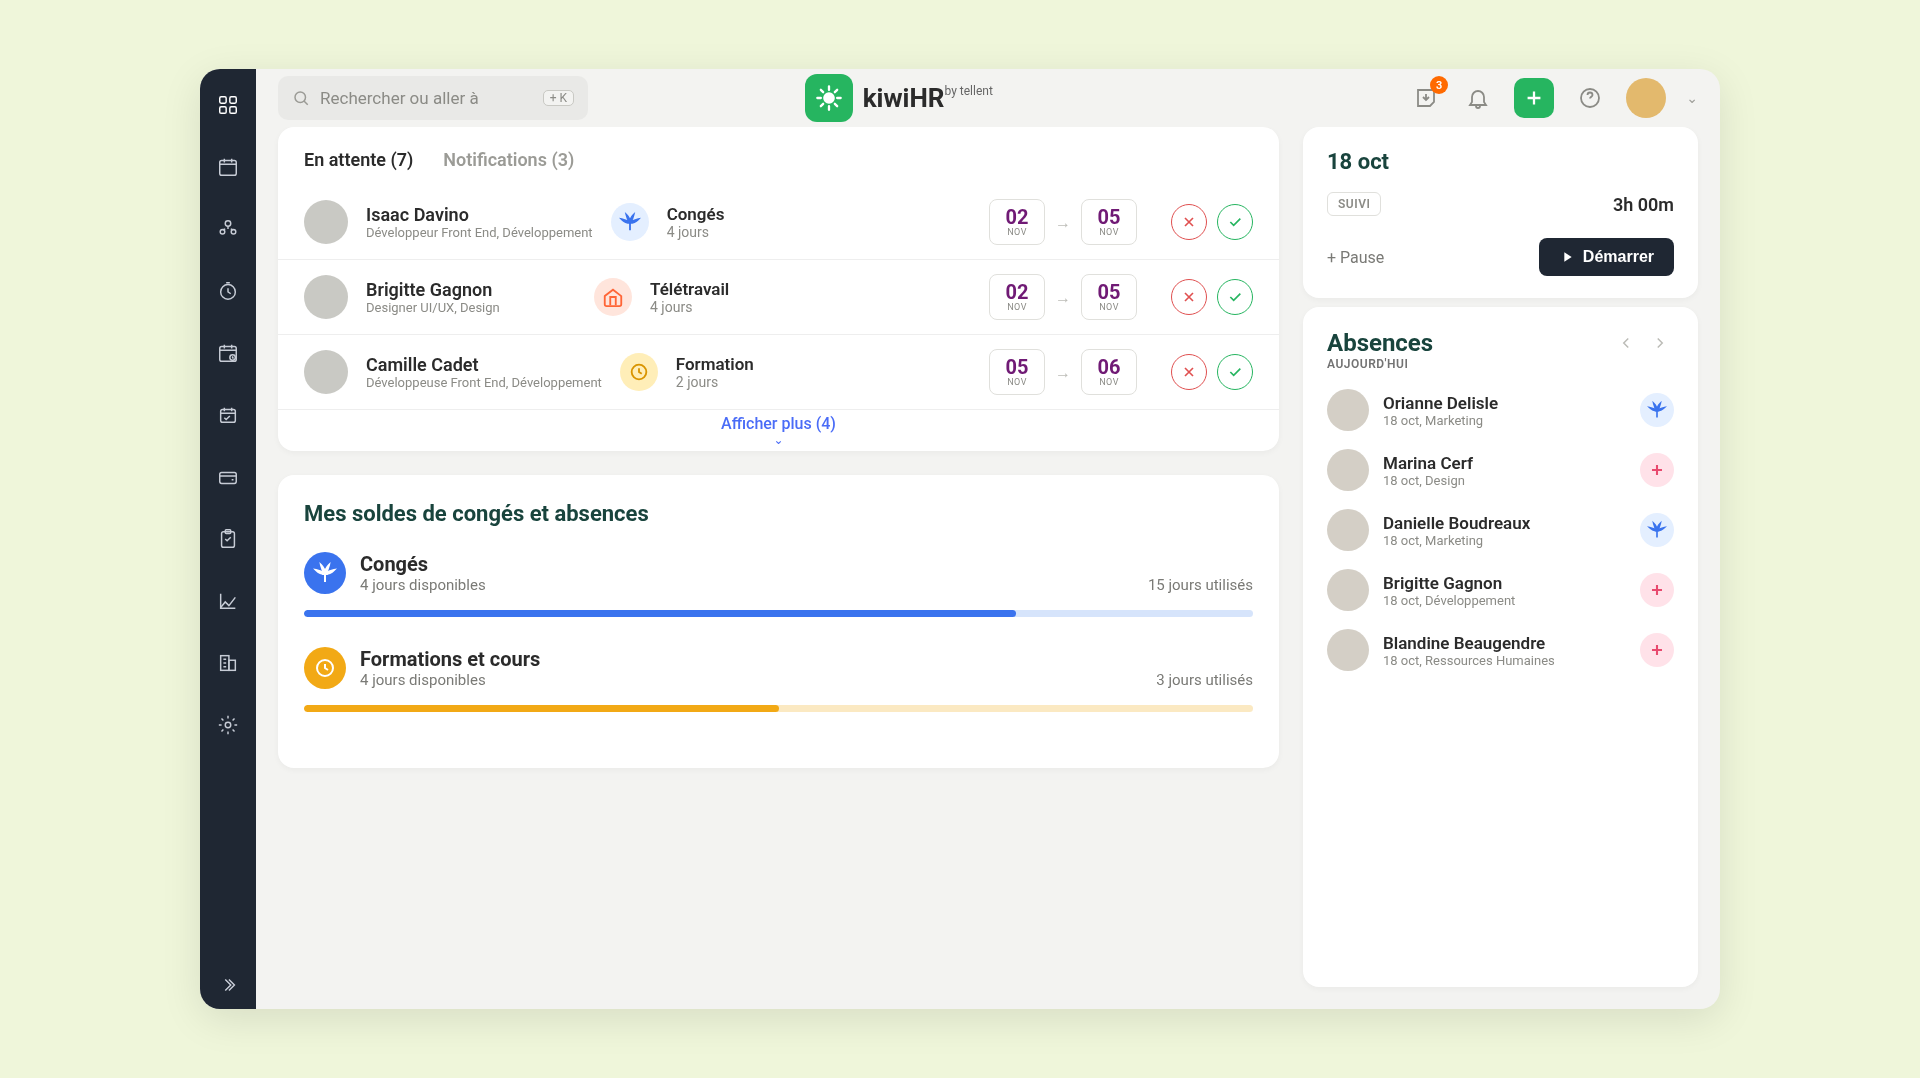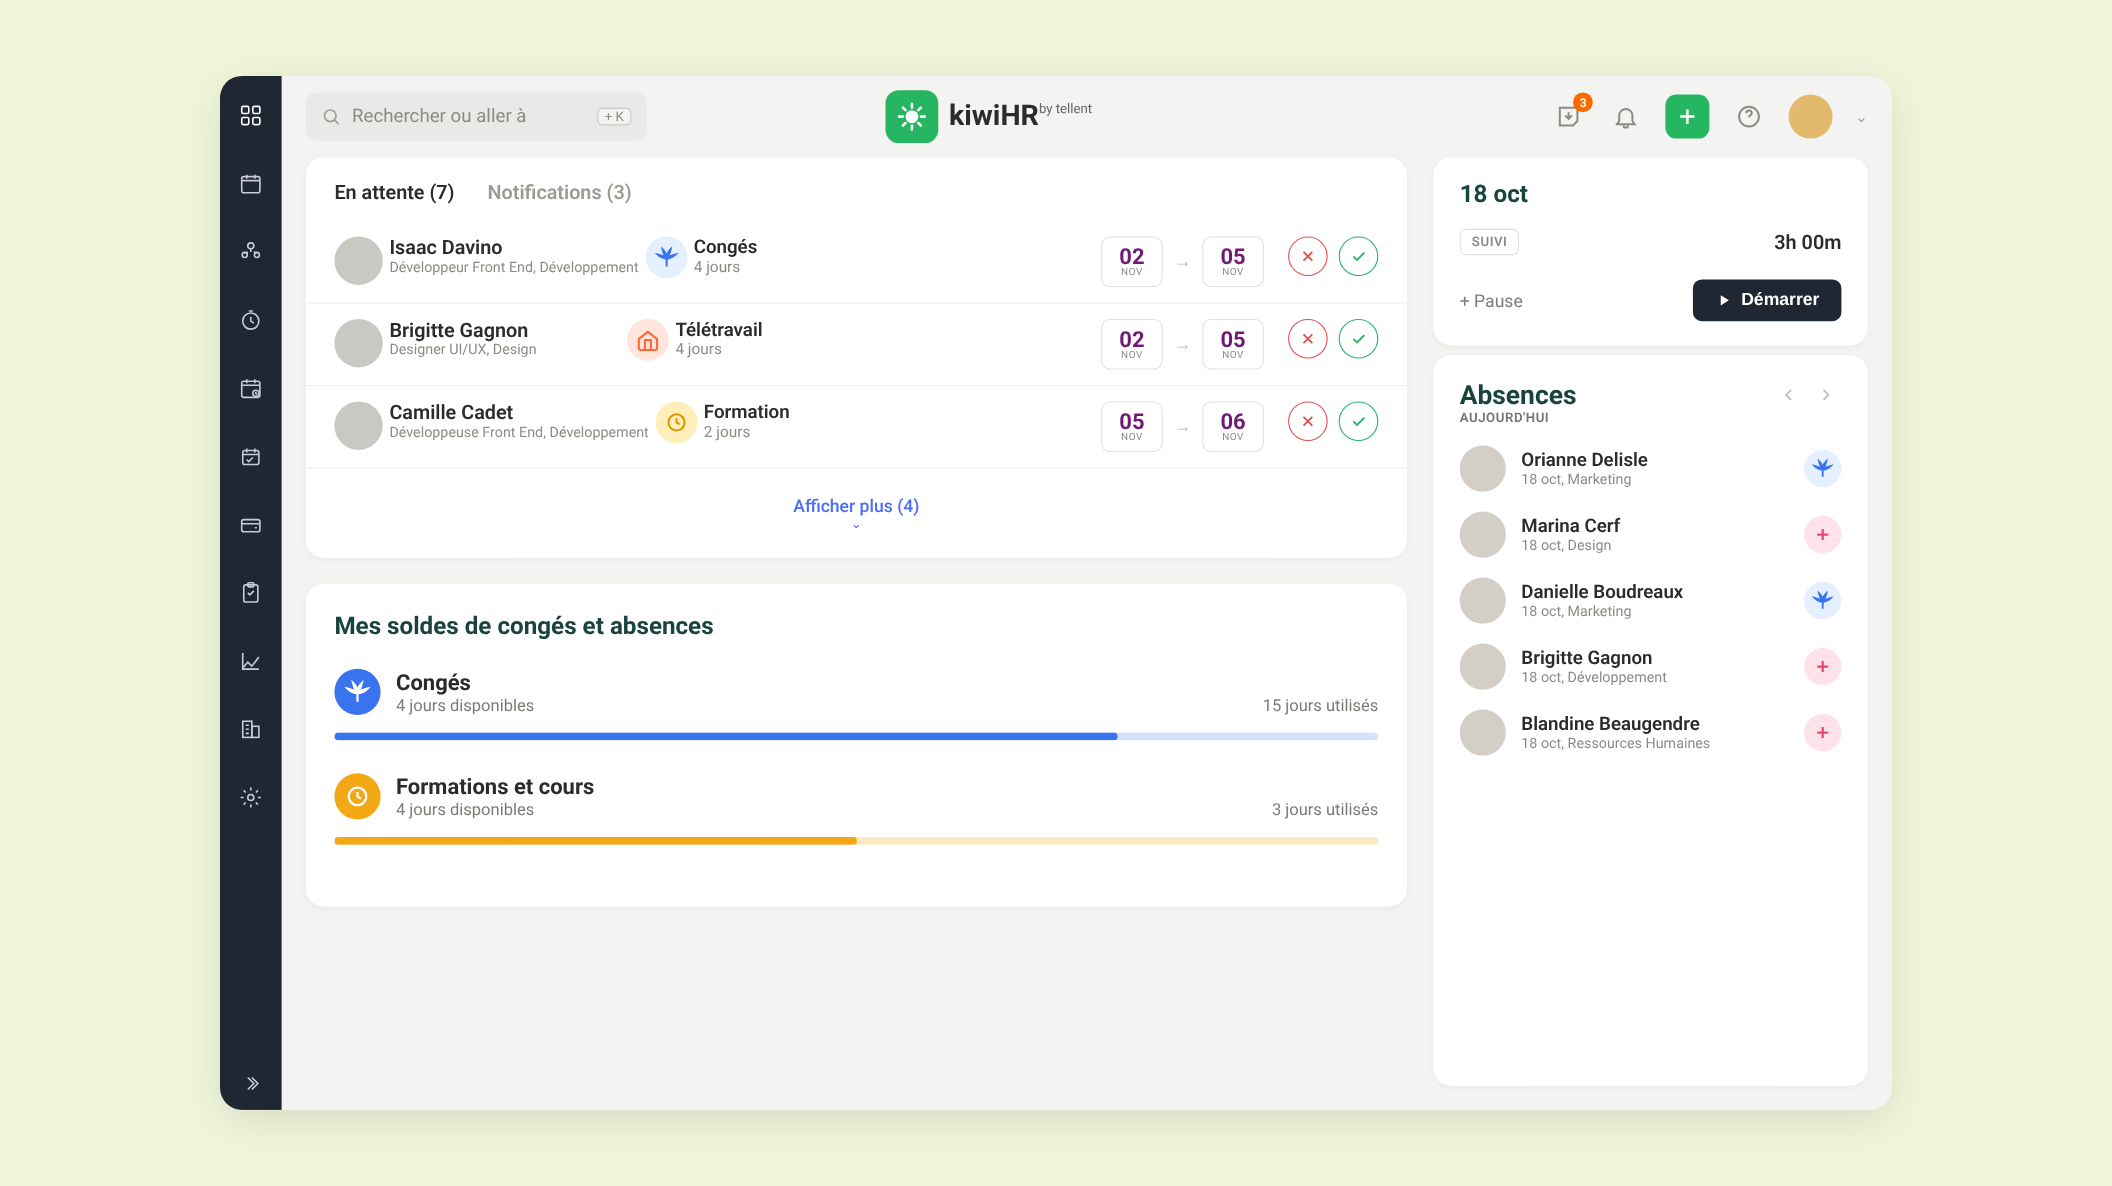--- a/index.html
+++ b/index.html
@@ -7,21 +7,21 @@
   .viewport { width: 1920px; height: 1078px; display:flex; align-items:center; justify-content:center; padding:40px; }
   .browser { width: 1520px; height: 940px; background: #f3f3f1; border-radius: 20px; box-shadow: 0 10px 40px rgba(0,0,0,.1); overflow:hidden; display:flex; }
   
   .sidebar { width: 56px; background:#1f2733; display:flex; flex-direction:column; align-items:center; padding-top:22px; gap:34px; position:relative;}
   .sidebar .sb-btn { width:28px; height:28px; display:flex; align-items:center; justify-content:center; color:#c7ccd6; cursor:pointer; }
   .sidebar .sb-btn svg { width:22px; height:22px; stroke:#c7ccd6; fill:none; stroke-width:1.6; }
   .sidebar .sb-btn.active svg { stroke:#fff; }
   .sidebar .expand { position:absolute; bottom:10px; }
   
   .main { flex:1; display:flex; flex-direction:column; }
-  .topbar { height:74px; display:flex; align-items:center; padding:0 22px; gap:16px; }
+  .topbar { height:58px; display:flex; align-items:center; padding:0 22px; gap:16px; }
   .search { flex: 0 0 310px; height:44px; background:#e9e9e7; border-radius:10px; display:flex; align-items:center; padding:0 14px; gap:10px; color:#7a7a76; }
   .search svg { width:18px; height:18px; stroke:#9b9b96; fill:none; stroke-width:2; }
   .search .ph { color:#8b8b86; font-size:17px; }
   .kbd { border:1px solid #c9c9c4; border-radius:5px; padding:0 6px; font-size:12px; color:#8b8b86; background:#f3f3f1;}
   .brand { margin-left:auto; margin-right:auto; display:flex; align-items:center; gap:10px;}
   .brand .logo { width:48px; height:48px; background:#26b560; border-radius:12px; display:flex; align-items:center; justify-content:center; }
   .brand .logo svg { width:28px; height:28px; }
   .brand-text { display:flex; flex-direction:row; line-height:1; }
   .brand-text .kiwi { font-size:26px; font-weight:700; color:#2b2b2b; }
   .brand-text .by { font-size:12px; color:#666; text-align:right; }
@@ -34,21 +34,21 @@
   .avatar { width:40px; height:40px; border-radius:50%; background:#e3b96d; display:inline-block;}
   .chev { color:#a0a09b; font-size:14px;}
   
   .content { flex:1; display:flex; gap:24px; padding:0 22px 22px 22px; overflow:hidden;}
   .col-left { flex:1; display:flex; flex-direction:column; gap:24px; min-width:0;}
   .col-right { width:395px; display:flex; flex-direction:column; gap:9px;}
   .card { background:#fff; border-radius:16px; box-shadow:0 2px 6px rgba(0,0,0,.04);}
   
   .tabs { display:flex; gap:30px; padding:22px 26px 14px; font-size:18px; font-weight:600; color:#9b9b96; border-bottom:1px solid transparent;}
   .tabs .tab.active { color:#2b2b2b; }
-  .req-row { display:flex; align-items:flex-start; padding:14px 26px; border-top:1px solid #eee; gap:6px;}
+  .req-row { display:flex; align-items:center; padding:14px 26px; border-top:1px solid #eee; gap:18px;}
   .req-row:first-of-type { border-top:none;}
   .av { width:44px; height:44px; border-radius:50%; background:#c9c9c4; flex-shrink:0;}
   .person { min-width:210px; }
   .person .nm { font-size:18px; font-weight:600; color:#2b2b2b;}
   .person .sub { font-size:13px; color:#8b8b86;}
   .type-ico { width:38px; height:38px; border-radius:50%; display:flex; align-items:center; justify-content:center; flex-shrink:0;}
   .type-ico.conges { background:#e4efff;}
   .type-ico.tele { background:#ffe5dc;}
   .type-ico.form { background:#ffeeb8;}
   .type-ico svg { width:22px; height:22px; }
@@ -57,21 +57,21 @@
   .type-txt .t2 { font-size:14px; color:#8b8b86;}
   .dates { display:flex; align-items:center; gap:10px; margin-left:auto;}
   .dbox { border:1px solid #e0e0dc; border-radius:8px; width:56px; height:46px; display:flex; flex-direction:column; align-items:center; justify-content:center;}
   .dbox .dn { font-size:20px; font-weight:700; color:#701a75; line-height:1;}
   .dbox .dm { font-size:9px; color:#8b8b86; text-transform:uppercase; letter-spacing:0.5px;}
   .arrow { color:#bcbcb7; font-size:16px;}
   .actbtn { width:36px; height:36px; border-radius:50%; border:1.5px solid; display:flex; align-items:center; justify-content:center; cursor:pointer;}
   .actbtn.rej { border-color:#e05050; color:#e05050;}
   .actbtn.app { border-color:#26b560; color:#26b560;}
   .actbtn svg { width:16px; height:16px; stroke:currentColor; fill:none; stroke-width:2.5;}
-  .show-more { text-align:center; padding:24px; color:#4a6cf7; font-weight:500; cursor:pointer; border-top:1px solid #eee;}
+  .show-more { text-align:center; padding:4px; color:#4a6cf7; font-weight:500; cursor:pointer; border-top:1px solid #eee;}
   .show-more .chv { font-size:12px; color:#4a6cf7; display:block;}
   
   .balances { padding:26px; }
   .balances h2 { font-size:22px; font-weight:700; color:#19443d; margin-bottom:26px;}
   .bal-item { margin-bottom:30px;}
   .bal-head { display:flex; align-items:center; gap:14px;}
   .bal-ico { width:42px; height:42px; border-radius:50%; display:flex; align-items:center; justify-content:center;}
   .bal-ico.blue { background:#3a73ee;}
   .bal-ico.orange { background:#f2a915;}
   .bal-ico svg { width:24px; height:24px; stroke:#fff; fill:none; stroke-width:2;}

